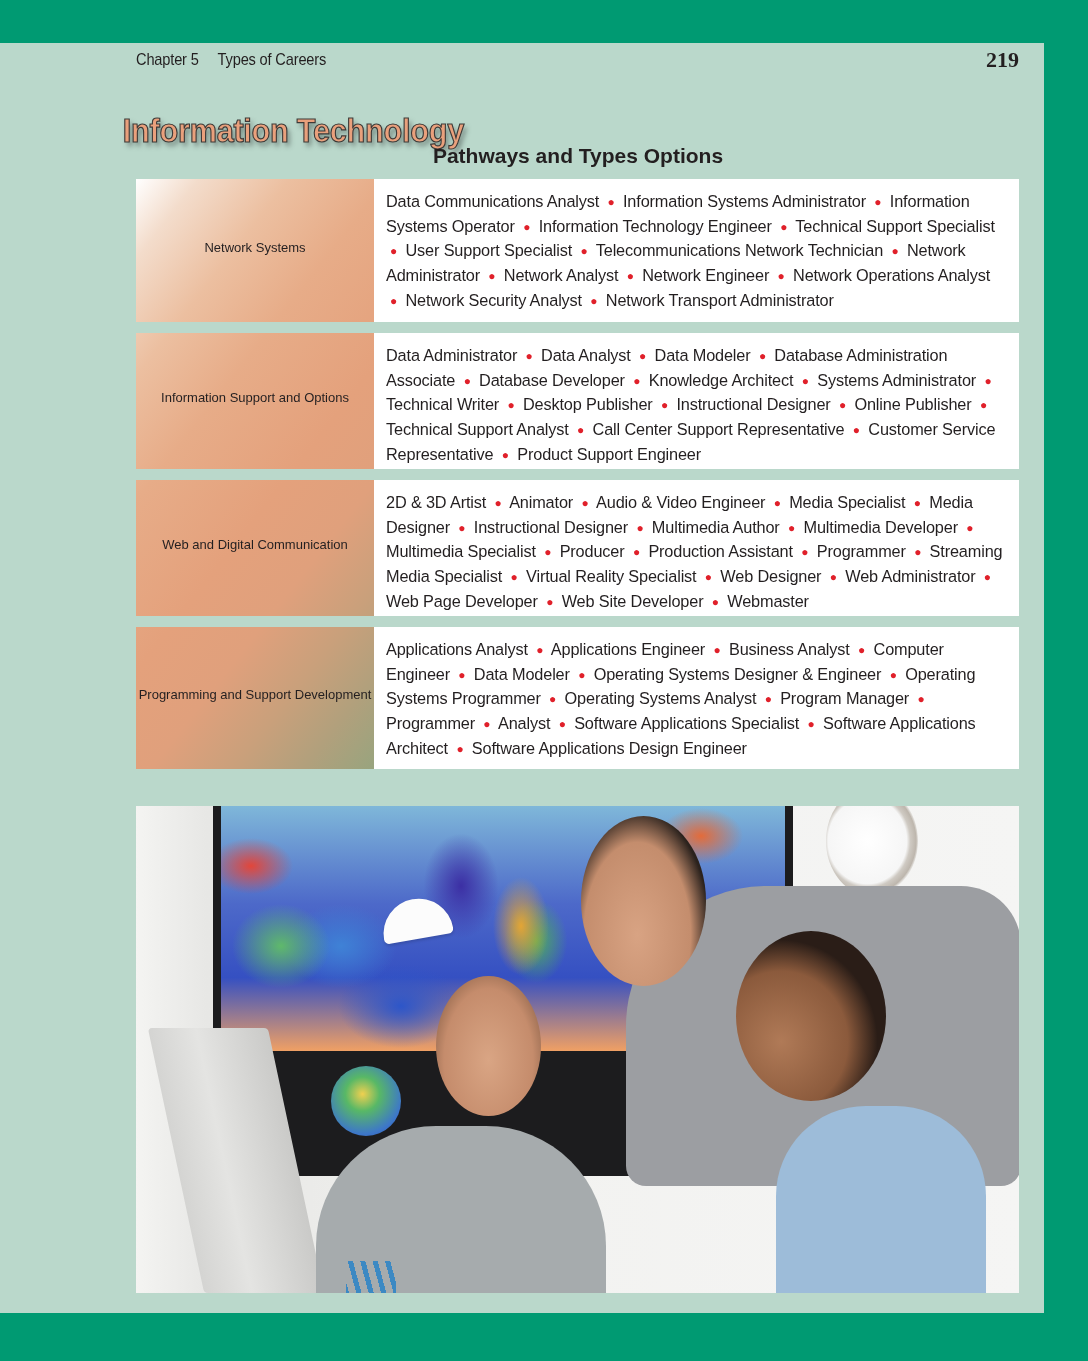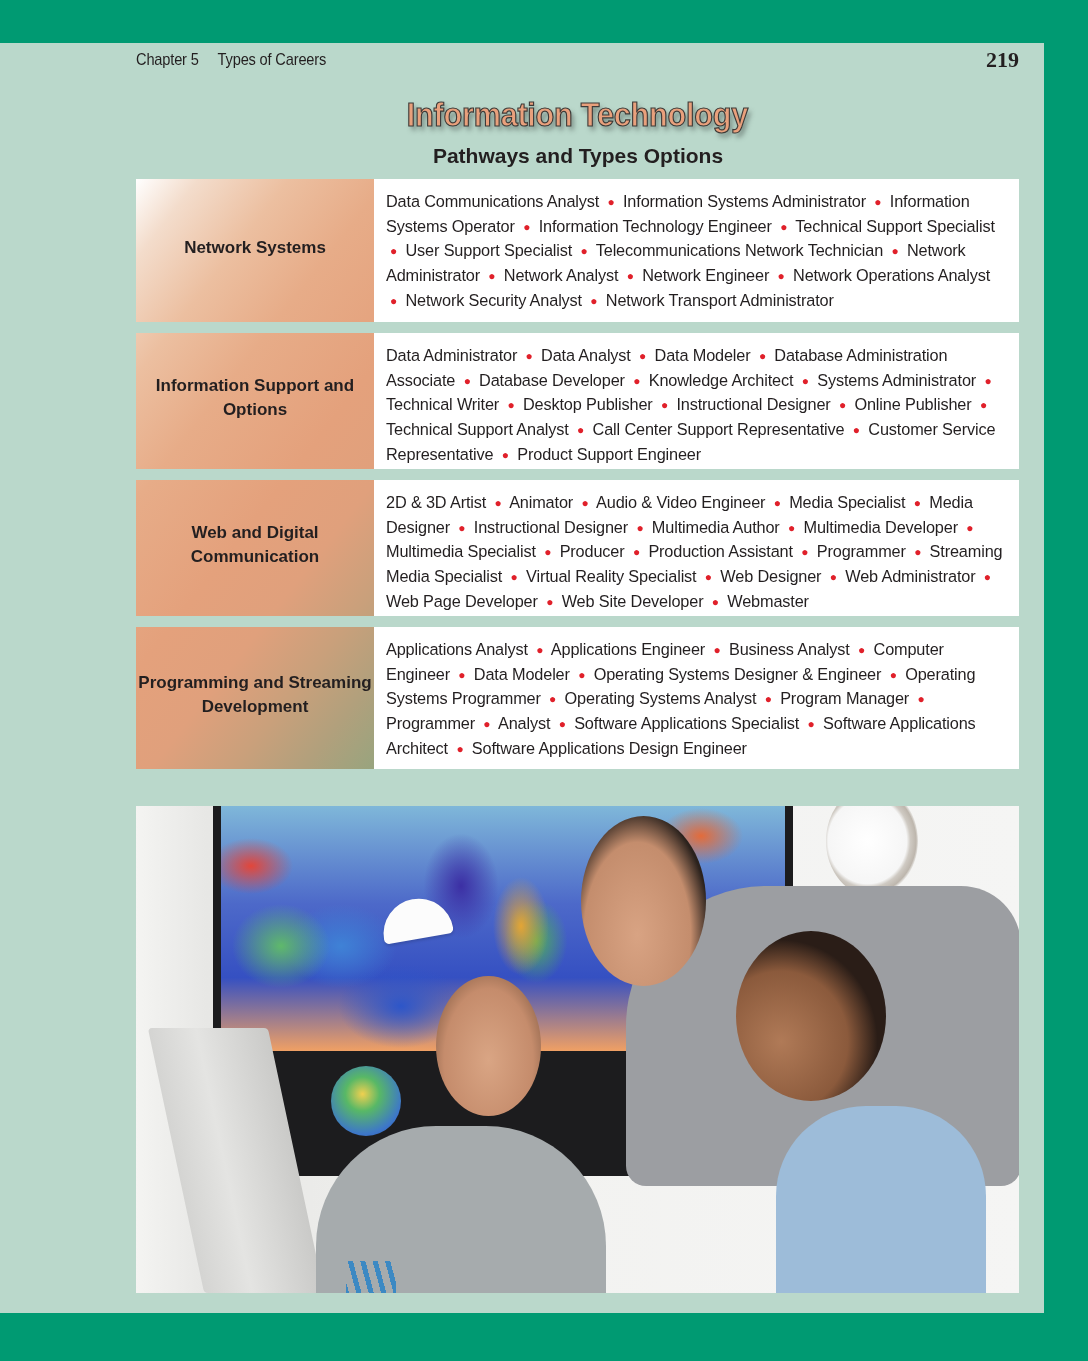--- a/index.html
+++ b/index.html
@@ -41,22 +41,21 @@
       top: 47px;
       font-family: "Liberation Serif", serif;
       font-weight: bold;
       font-size: 22px;
       color: #231f20;
     }
     .title-wrap {
       position: absolute;
       left: 0;
       width: 1044px;
-      top: 96px;
-      text-align: center;
+      top: 112px;
     }
     .main-title {
       display: inline-block;
       font-family: "Liberation Sans", sans-serif;
       font-weight: bold;
       font-size: 33px;
       color: #e9a07c;
       -webkit-text-stroke: 1.2px #3d3a38;
       letter-spacing: -0.3px;
       text-shadow: 3px 4px 5px rgba(60, 70, 65, 0.55);
@@ -108,22 +107,22 @@
       width: 883px;
       display: flex;
     }
     .row-label-cell {
       width: 238px;
       flex: 0 0 238px;
       display: flex;
       align-items: center;
       justify-content: center;
       text-align: center;
-      font-weight: bold;
-      font-size: 17px;
+      font-weight: normal;
+      font-size: 13px;
       line-height: 24px;
       color: #231f20;
       padding-bottom: 6px;
       box-sizing: border-box;
     }
     .row-list-cell {
       flex: 1;
       background: #ffffff;
       padding: 11px 12px 0 12px;
       box-sizing: border-box;
@@ -329,21 +328,21 @@
   </div>
   <div class="gap" style="top:290px; height:11px;"></div>
 
   <div class="row" style="top:301px; height:136px;">
     <div class="row-label-cell">Web and Digital Communication</div>
     <div class="row-list-cell"><span class="career">2D &amp; 3D Artist</span> <span class="bullet" style="color: rgb(224, 32, 42);">●</span> <span class="career">Animator</span> <span class="bullet" style="color: rgb(224, 32, 42);">●</span> <span class="career">Audio &amp; Video Engineer</span> <span class="bullet" style="color: rgb(224, 32, 42);">●</span> <span class="career">Media Specialist</span> <span class="bullet" style="color: rgb(224, 32, 42);">●</span> <span class="career">Media Designer</span> <span class="bullet" style="color: rgb(224, 32, 42);">●</span> <span class="career">Instructional Designer</span> <span class="bullet" style="color: rgb(224, 32, 42);">●</span> <span class="career">Multimedia Author</span> <span class="bullet" style="color: rgb(224, 32, 42);">●</span> <span class="career">Multimedia Developer</span> <span class="bullet" style="color: rgb(224, 32, 42);">●</span> <span class="career">Multimedia Specialist</span> <span class="bullet" style="color: rgb(224, 32, 42);">●</span> <span class="career">Producer</span> <span class="bullet" style="color: rgb(224, 32, 42);">●</span> <span class="career">Production Assistant</span> <span class="bullet" style="color: rgb(224, 32, 42);">●</span> <span class="career">Programmer</span> <span class="bullet" style="color: rgb(224, 32, 42);">●</span> <span class="career">Streaming Media Specialist</span> <span class="bullet" style="color: rgb(224, 32, 42);">●</span> <span class="career">Virtual Reality Specialist</span> <span class="bullet" style="color: rgb(224, 32, 42);">●</span> <span class="career">Web Designer</span> <span class="bullet" style="color: rgb(224, 32, 42);">●</span> <span class="career">Web Administrator</span> <span class="bullet" style="color: rgb(224, 32, 42);">●</span> <span class="career">Web Page Developer</span> <span class="bullet" style="color: rgb(224, 32, 42);">●</span> <span class="career">Web Site Developer</span> <span class="bullet" style="color: rgb(224, 32, 42);">●</span> <span class="career">Webmaster</span></div>
   </div>
   <div class="gap" style="top:437px; height:11px;"></div>
 
   <div class="row" style="top:448px; height:142px;">
-    <div class="row-label-cell">Programming and Streaming Development</div>
+    <div class="row-label-cell">Programming and Support Development</div>
     <div class="row-list-cell"><span class="career">Applications Analyst</span> <span class="bullet" style="color: rgb(224, 32, 42);">●</span> <span class="career">Applications Engineer</span> <span class="bullet" style="color: rgb(224, 32, 42);">●</span> <span class="career">Business Analyst</span> <span class="bullet" style="color: rgb(224, 32, 42);">●</span> <span class="career">Computer Engineer</span> <span class="bullet" style="color: rgb(224, 32, 42);">●</span> <span class="career">Data Modeler</span> <span class="bullet" style="color: rgb(224, 32, 42);">●</span> <span class="career">Operating Systems Designer &amp; Engineer</span> <span class="bullet" style="color: rgb(224, 32, 42);">●</span> <span class="career">Operating Systems Programmer</span> <span class="bullet" style="color: rgb(224, 32, 42);">●</span> <span class="career">Operating Systems Analyst</span> <span class="bullet" style="color: rgb(224, 32, 42);">●</span> <span class="career">Program Manager</span> <span class="bullet" style="color: rgb(224, 32, 42);">●</span> <span class="career">Programmer</span> <span class="bullet" style="color: rgb(224, 32, 42);">●</span> <span class="career">Analyst</span> <span class="bullet" style="color: rgb(224, 32, 42);">●</span> <span class="career">Software Applications Specialist</span> <span class="bullet" style="color: rgb(224, 32, 42);">●</span> <span class="career">Software Applications Architect</span> <span class="bullet" style="color: rgb(224, 32, 42);">●</span> <span class="career">Software Applications Design Engineer</span></div>
   </div>
 </div>
 
 <div class="photo" title="Three IT professionals looking at a computer monitor in front of a world map and wall clock">
   <div class="wall"></div>
   <div class="map">
     <div class="map-inner"></div>
   </div>
   <div class="globe g1"></div>

